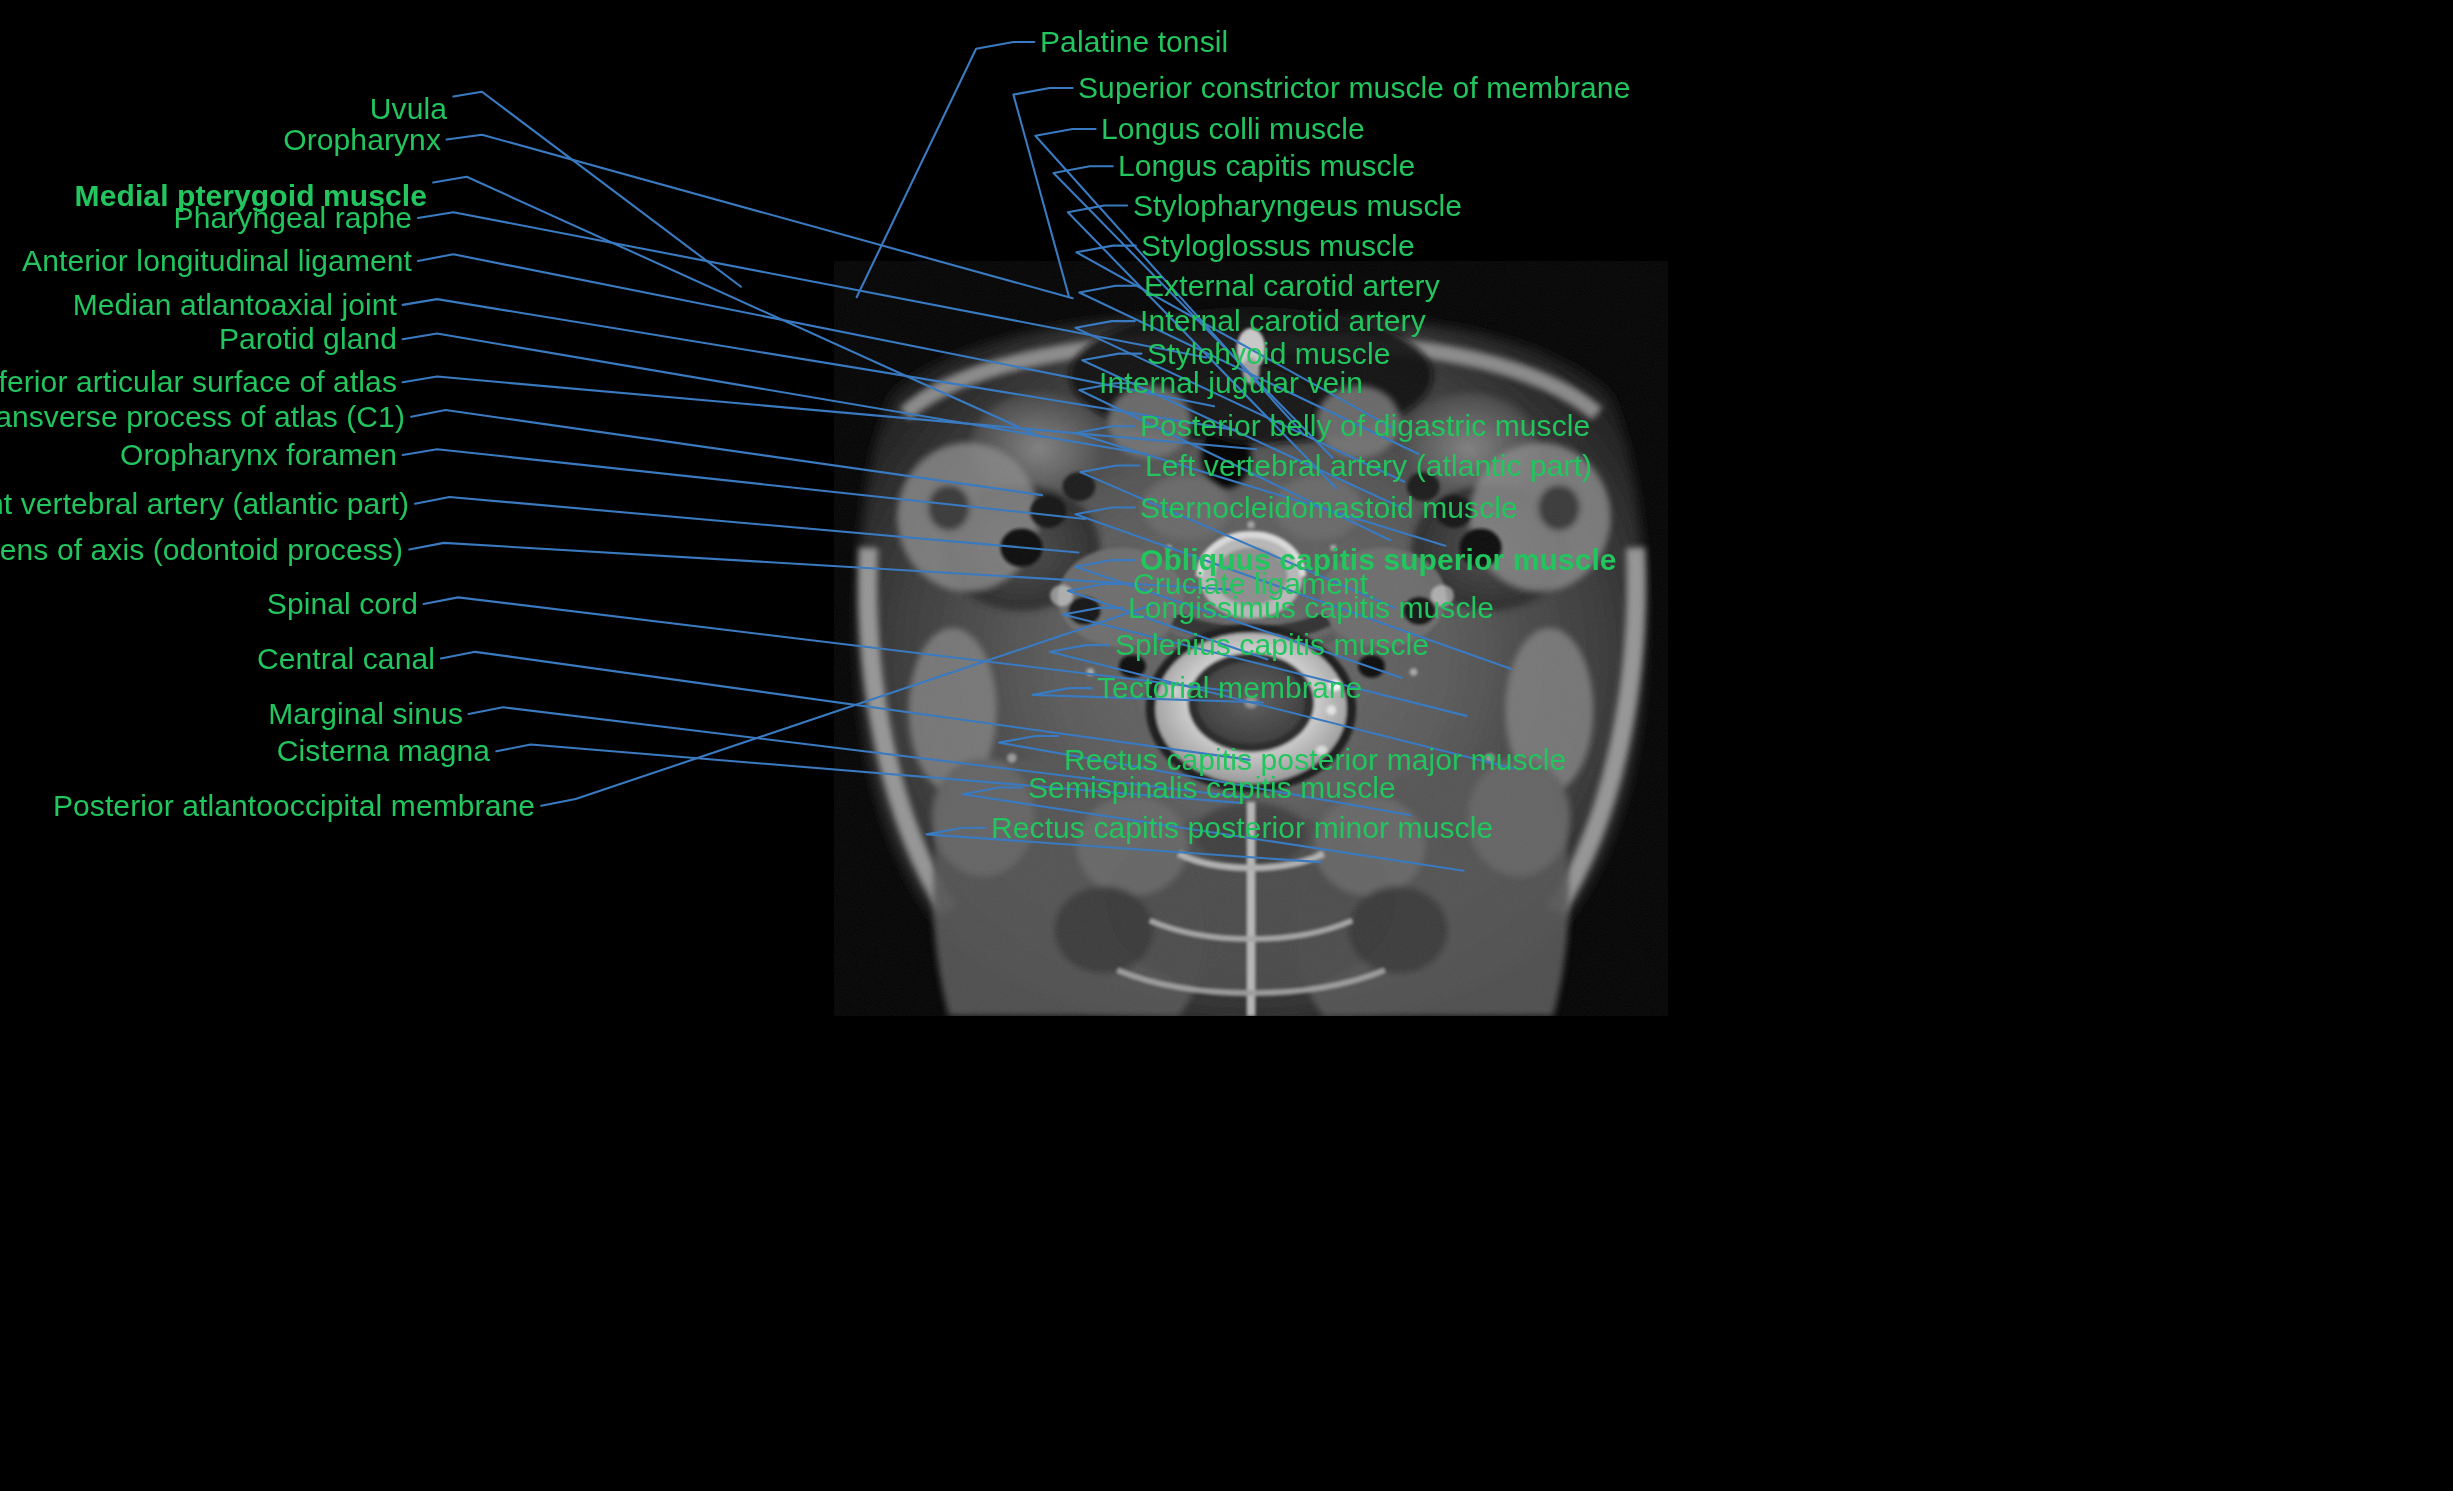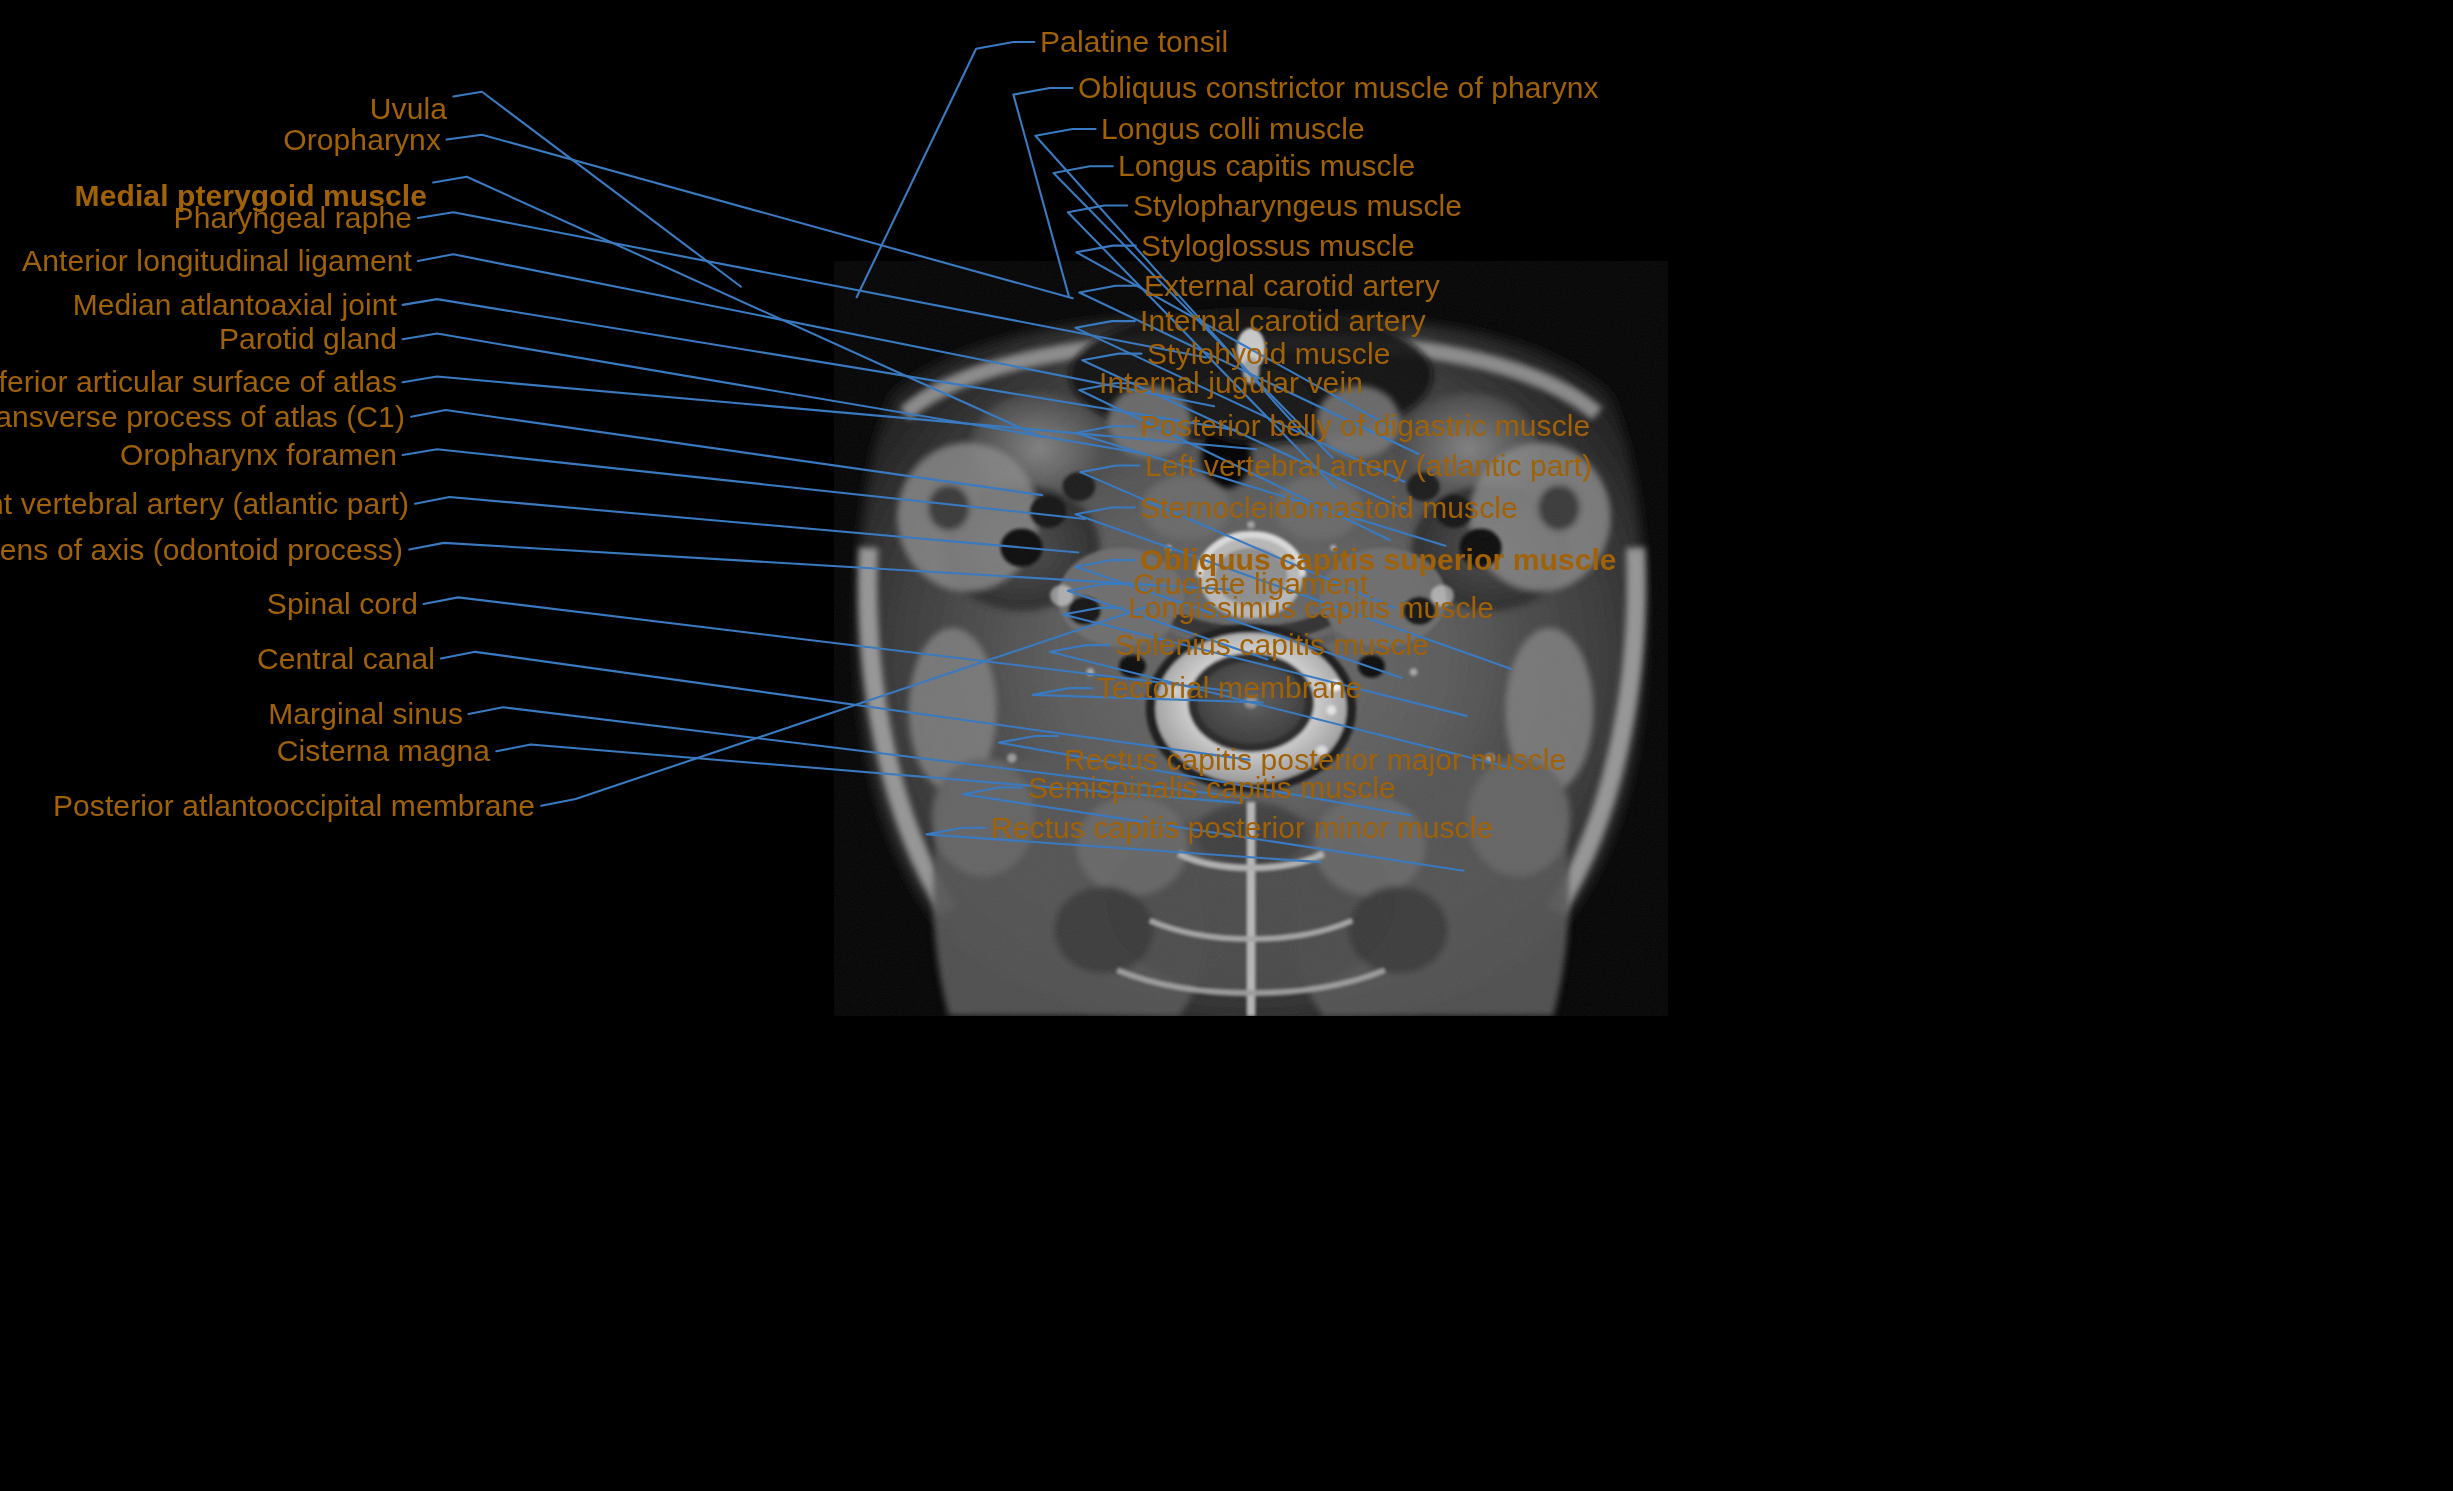--- a/index.html
+++ b/index.html
@@ -39,21 +39,21 @@
     fill: none;
     stroke: #3a7ac0;
     stroke-width: 2.2;
     stroke-linejoin: round;
     stroke-linecap: round;
   }
 
   
   .label {
     position: absolute;
-    color: #a16207;
+    color: #22c55e;
     font-size: 30px;
     line-height: 32.5px;
     letter-spacing: 0.1px;
     white-space: nowrap;
   }
   .label.left  { text-align: right;  transform: translate(-100%, -50%); }
   .label.right { text-align: left;   transform: translate(0, -50%); }
 </style>
 </head>
 <body>
@@ -304,21 +304,21 @@
       <div class="label left" style="left: 405px; top: 417px;">Transverse process of atlas (C1)</div>
       <div class="label left" style="left: 397px; top: 455px;">Oropharynx foramen</div>
       <div class="label left" style="left: 409px; top: 504px;">Right vertebral artery (atlantic part)</div>
       <div class="label left" style="left: 403px; top: 550px;">Dens of axis (odontoid process)</div>
       <div class="label left" style="left: 418px; top: 604px;">Spinal cord</div>
       <div class="label left" style="left: 435px; top: 659px;">Central canal</div>
       <div class="label left" style="left: 463px; top: 714px;">Marginal sinus</div>
       <div class="label left" style="left: 490px; top: 751px;">Cisterna magna</div>
       <div class="label left" style="left: 535px; top: 806px; text-align: center;">Posterior atlantooccipital membrane</div>
       <div class="label right" style="left: 1040px; top: 42px;">Palatine tonsil</div>
-      <div class="label right" style="left: 1078px; top: 88px;">Obliquus constrictor muscle of pharynx</div>
+      <div class="label right" style="left: 1078px; top: 88px;">Superior constrictor muscle of membrane</div>
       <div class="label right" style="left: 1101px; top: 129px;">Longus colli muscle</div>
       <div class="label right" style="left: 1118px; top: 166px;">Longus capitis muscle</div>
       <div class="label right" style="left: 1133px; top: 206px;">Stylopharyngeus muscle</div>
       <div class="label right" style="left: 1141px; top: 246px;">Styloglossus muscle</div>
       <div class="label right" style="left: 1144px; top: 286px;">External carotid artery</div>
       <div class="label right" style="left: 1140px; top: 321px;">Internal carotid artery</div>
       <div class="label right" style="left: 1147px; top: 354px;">Stylohyoid muscle</div>
       <div class="label right" style="left: 1099px; top: 383px;">Internal jugular vein</div>
       <div class="label right" style="left: 1140px; top: 426px;">Posterior belly of digastric muscle</div>
       <div class="label right" style="left: 1145px; top: 466px;">Left vertebral artery (atlantic part)</div>

